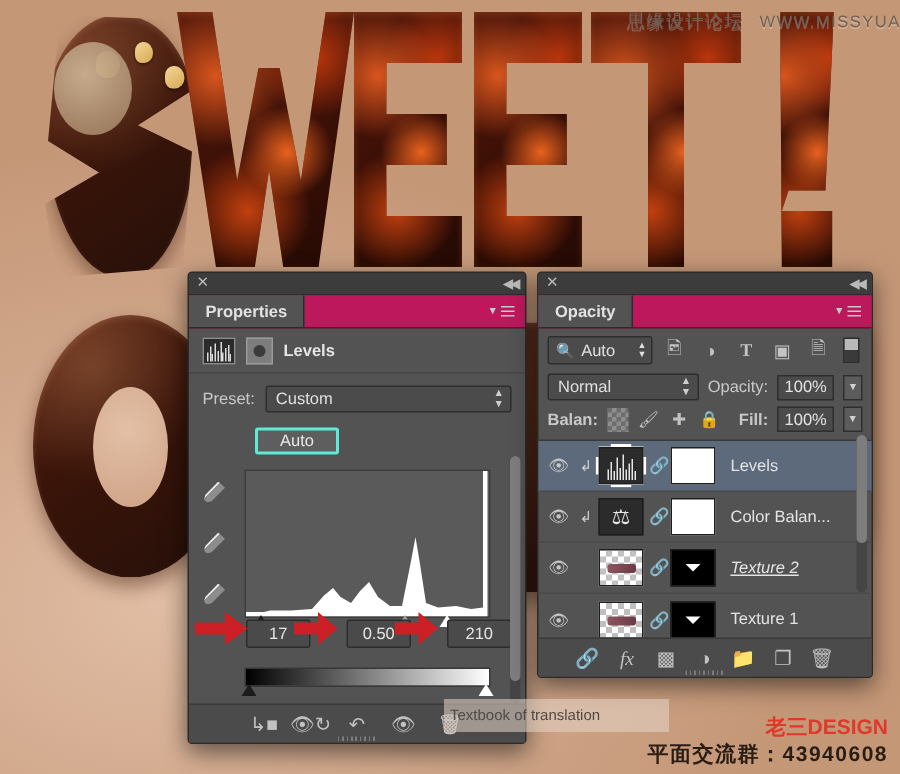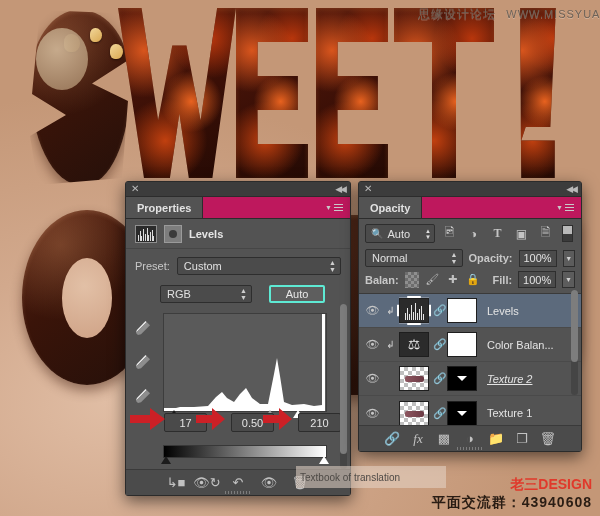--- a/index.html
+++ b/index.html
@@ -270,24 +270,20 @@
 
   <div class="row" style="padding-top:8px;">
     <span class="label">Preset:</span>
     <div class="select" style="flex:1;">
       <span>Custom</span>
       <span class="arrows">▲<br>▼</span>
     </div>
   </div>
 
   <div class="row" style="padding-top:10px; padding-left:34px;">
-    <div class="select" style="width:92px;">
-      <span>RGB</span>
-      <span class="arrows">▲<br>▼</span>
-    </div>
     <div class="btn" style="width:56px; margin-left:10px;">
       <span>Auto</span>
     </div>
   </div>
 
   <div style="position:absolute; left:6px; top:135px;">
     <div class="eyedropper"></div>
     <div class="eyedropper" style="margin-top:12px;"></div>
     <div class="eyedropper" style="margin-top:12px;"></div>
   </div>
@@ -381,21 +377,21 @@
     <div class="filter-ico">▣</div>
     <div class="filter-ico">🗎</div>
     <div class="kind-toggle"></div>
   </div>
 
   <div class="blendrow">
     <div class="select" style="width:110px;">
       <span>Normal</span>
       <span class="arrows">▲<br>▼</span>
     </div>
-    <span class="label" style="font-weight:bold;">Opacity:</span>
+    <span class="label" style="font-weight:normal;">Opacity:</span>
     <div class="opacity-box">100%</div>
     <div class="mini-arrow">▼</div>
   </div>
 
   <div class="lockrow">
     <span class="label" style="font-weight:bold;">Balan:</span>
     <div class="lock-ico" style="background-image:linear-gradient(45deg,#8f8f8f 25%,transparent 25%,transparent 75%,#8f8f8f 75%),linear-gradient(45deg,#8f8f8f 25%,transparent 25%,transparent 75%,#8f8f8f 75%);background-size:6px 6px;background-position:0 0,3px 3px;background-color:#6d6d6d;"></div>
     <div class="lock-ico">🖌</div>
     <div class="lock-ico">✚</div>
     <div class="lock-ico">🔒</div>

